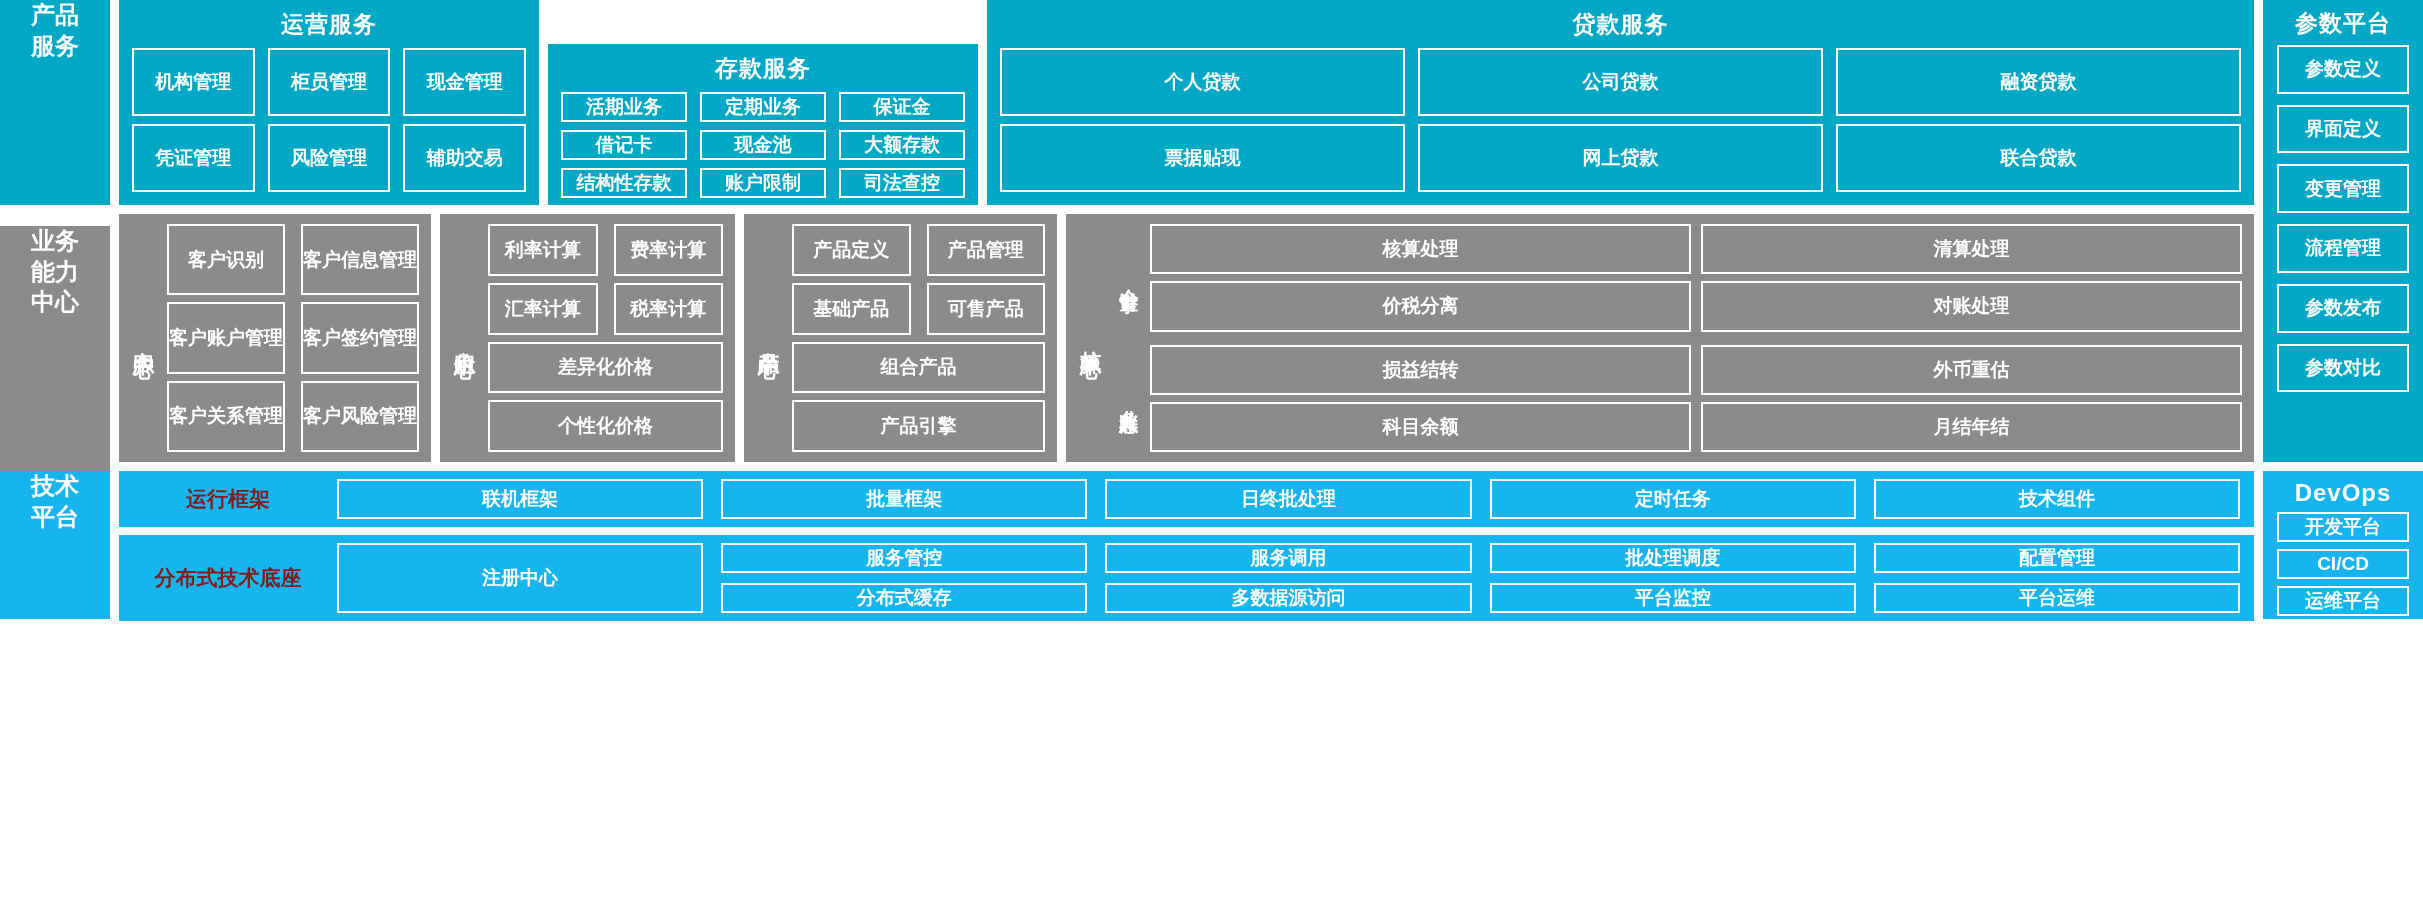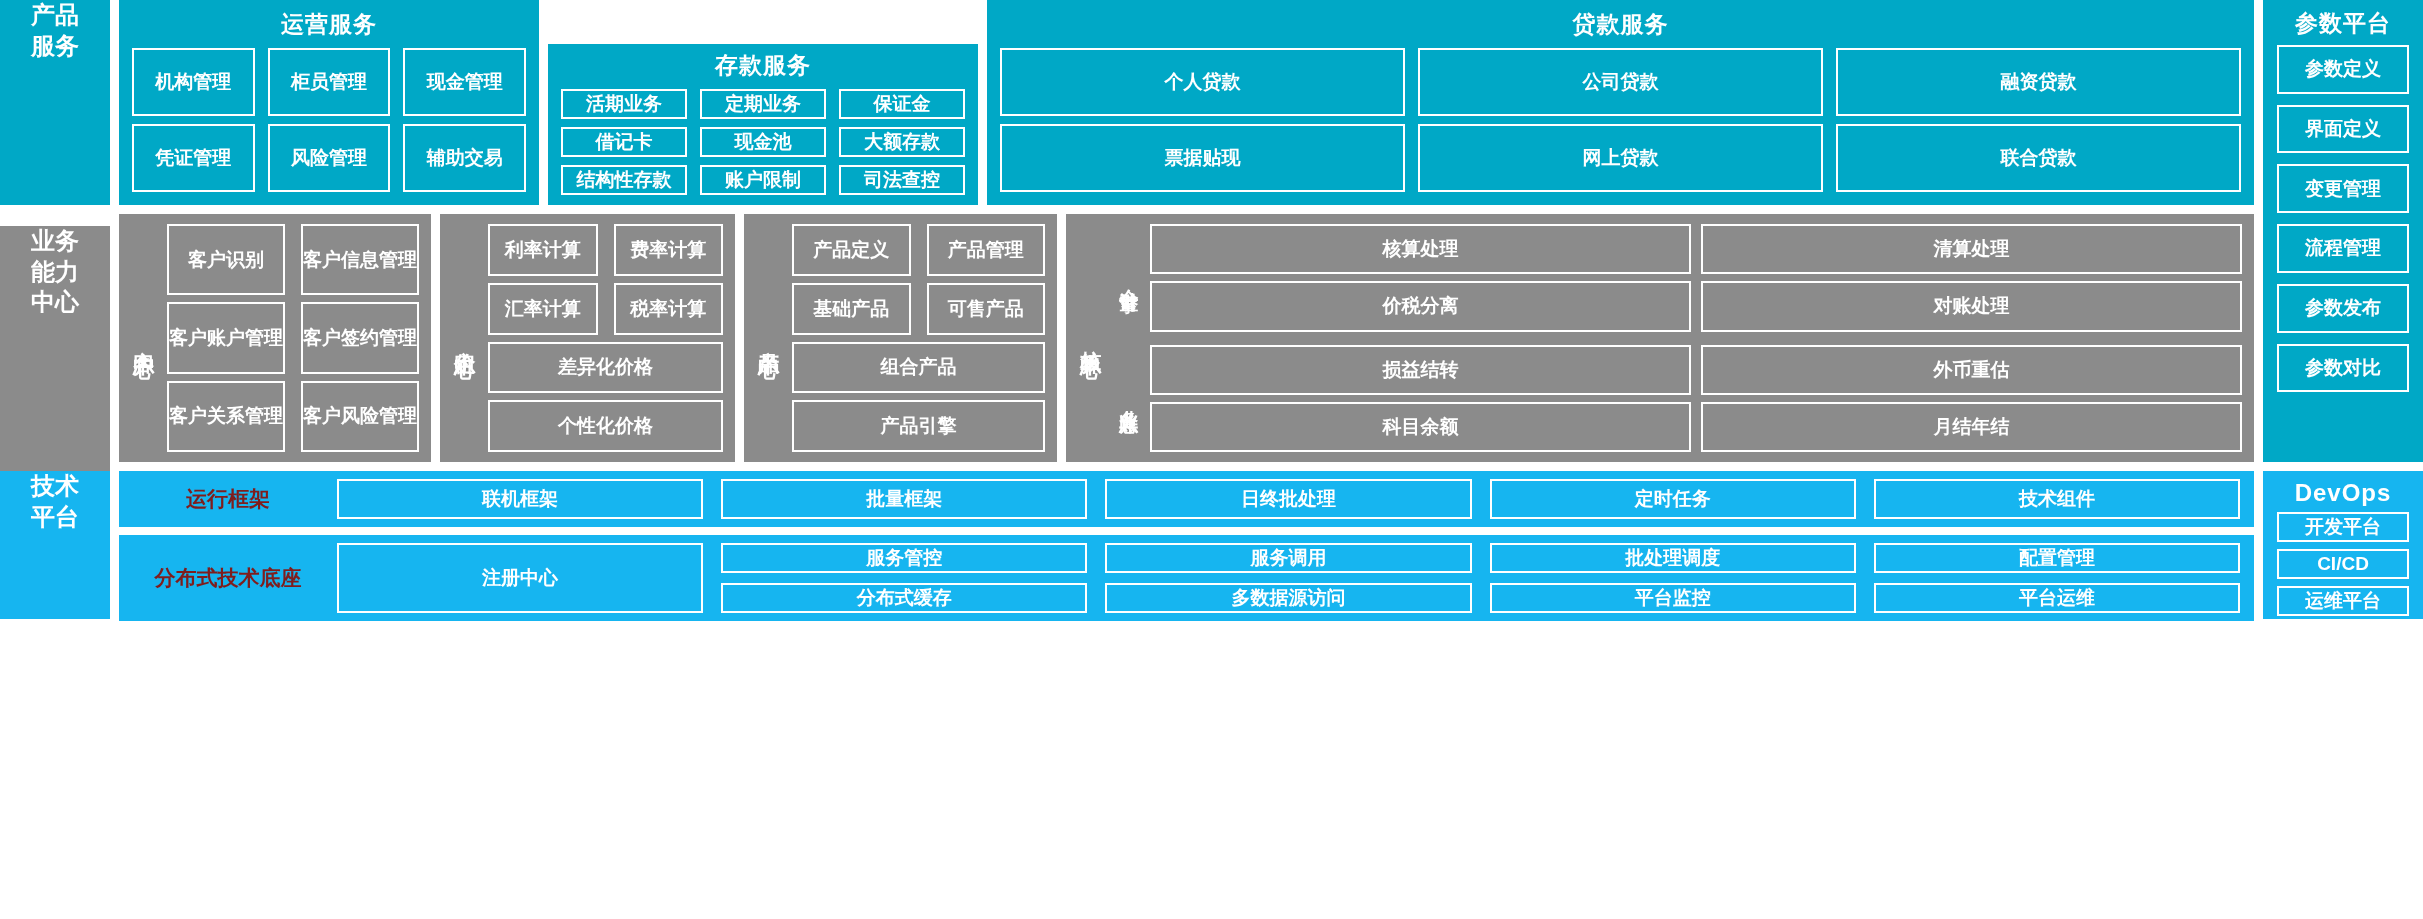--- a/index.html
+++ b/index.html
@@ -46,21 +46,20 @@
   .rail.cyan { background: #00a8c6; }
   .rail.gray { background: #8b8b8b; }
   .rail.blue { background: #16b5f0; }
 
   
   .group {
     box-sizing: border-box;
     position: relative;
     display: flex;
     flex-direction: column;
-    justify-content: center;
   }
   .group.cyan { background: #00a8c6; }
 
   .group-title {
     color: #ffffff;
     font-weight: bold;
     font-size: 23px;
     text-align: center;
     padding: 9px 0 4px 0;
     letter-spacing: 1px;

